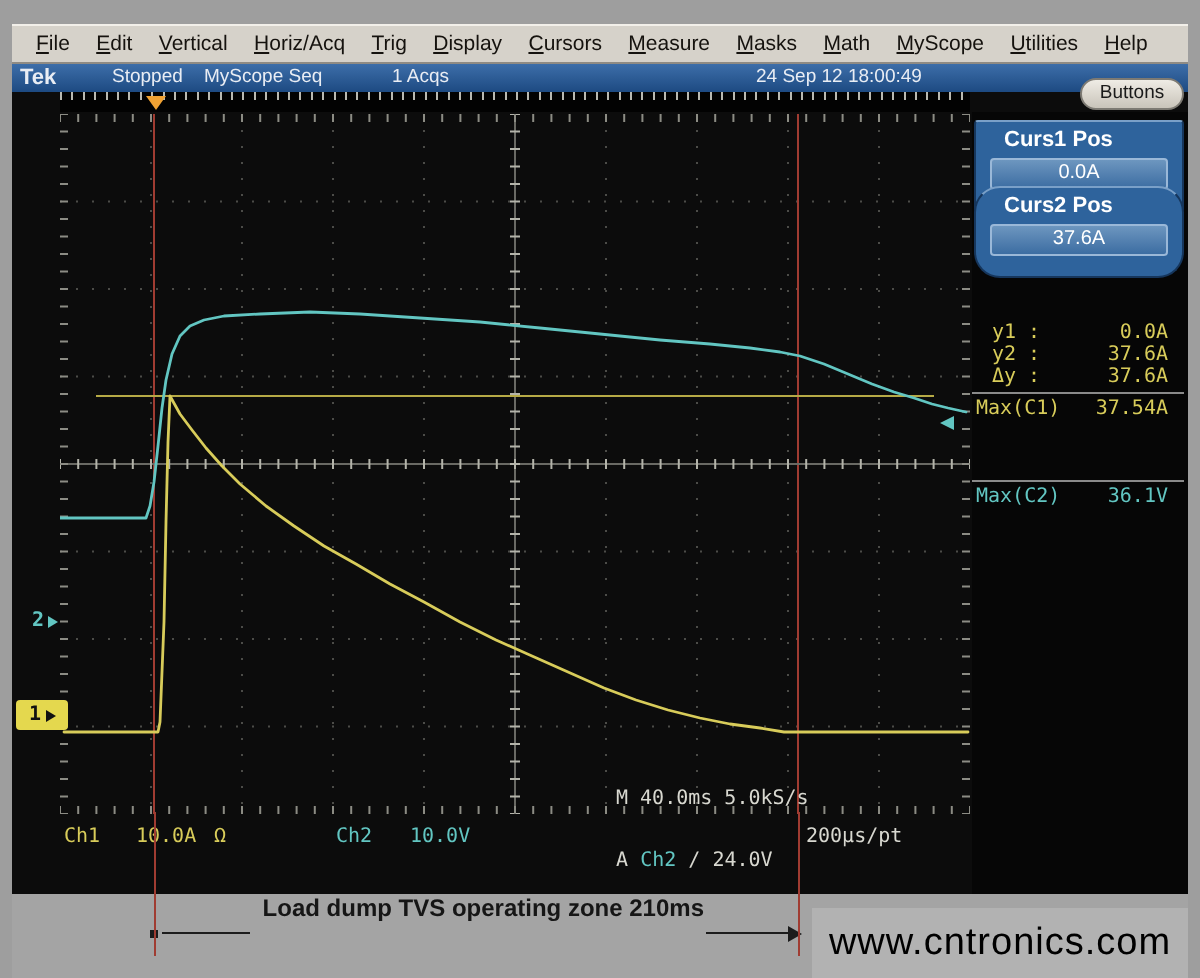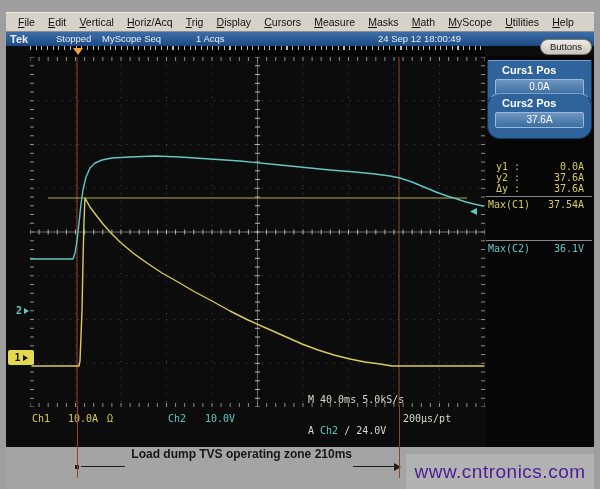--- a/index.html
+++ b/index.html
@@ -66,21 +66,21 @@
   #strip{position:absolute;left:6px;top:447px;width:588px;height:42px;background:#a4a4a4;}
   #ann-dot{position:absolute;left:69px;top:18px;width:4px;height:4px;background:#1c1c1c;}
   .ann-line{position:absolute;top:19px;height:1px;background:#1c1c1c;}
   #ann-l1{left:75px;width:44px;} #ann-l2{left:347px;width:42px;}
   #ann-text{position:absolute;left:122px;top:0;width:224px;text-align:right;
     font-size:12px;font-weight:bold;color:#161616;white-space:nowrap;}
   #ann-arrow{position:absolute;left:388px;top:16px;width:0;height:0;
     border-top:4px solid transparent;border-bottom:4px solid transparent;border-left:7px solid #1c1c1c;}
   #watermark{position:absolute;right:0;top:7px;width:188px;height:35px;background:#b2b2b2;
     display:flex;align-items:center;justify-content:center;
-    font-size:19px;color:#4c1d95;letter-spacing:0.5px;}
+    font-size:19px;color:#000000;letter-spacing:0.5px;}
 </style>
 </head>
 <body>
 
 <div id="window">
 
   <div id="menubar">
       <span class="menu-item">File</span>
       <span class="menu-item">Edit</span>
       <span class="menu-item">Vertical</span>

